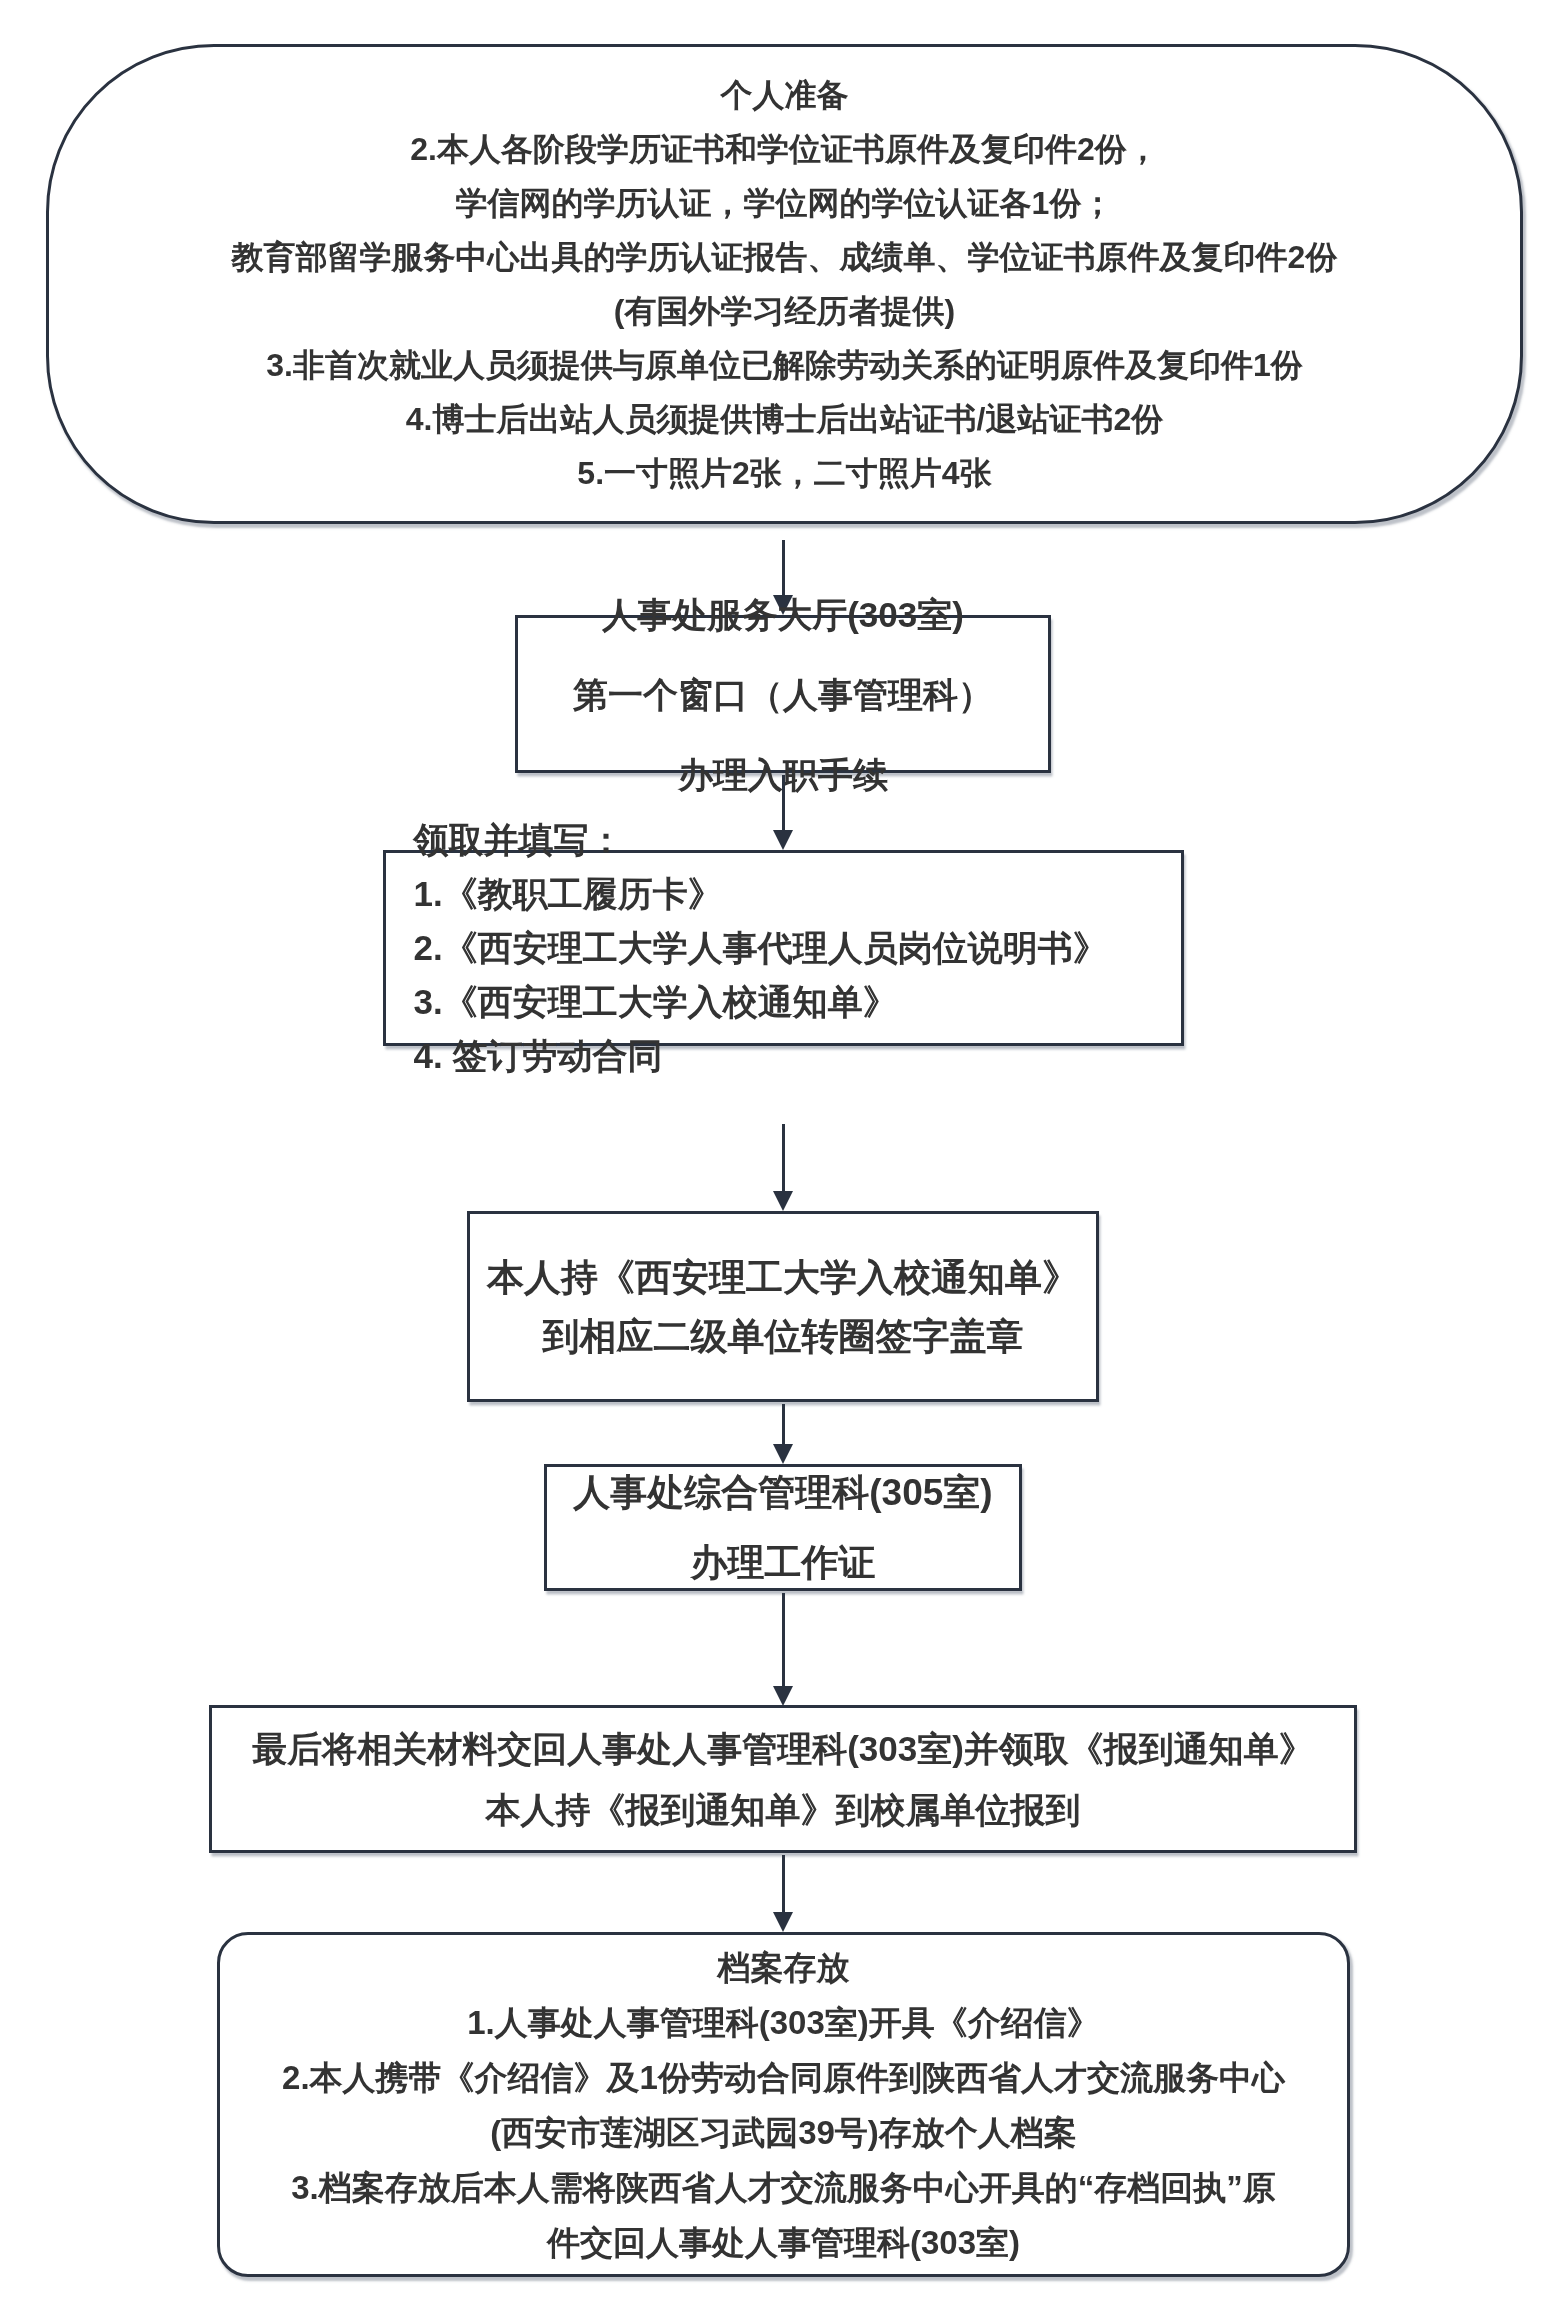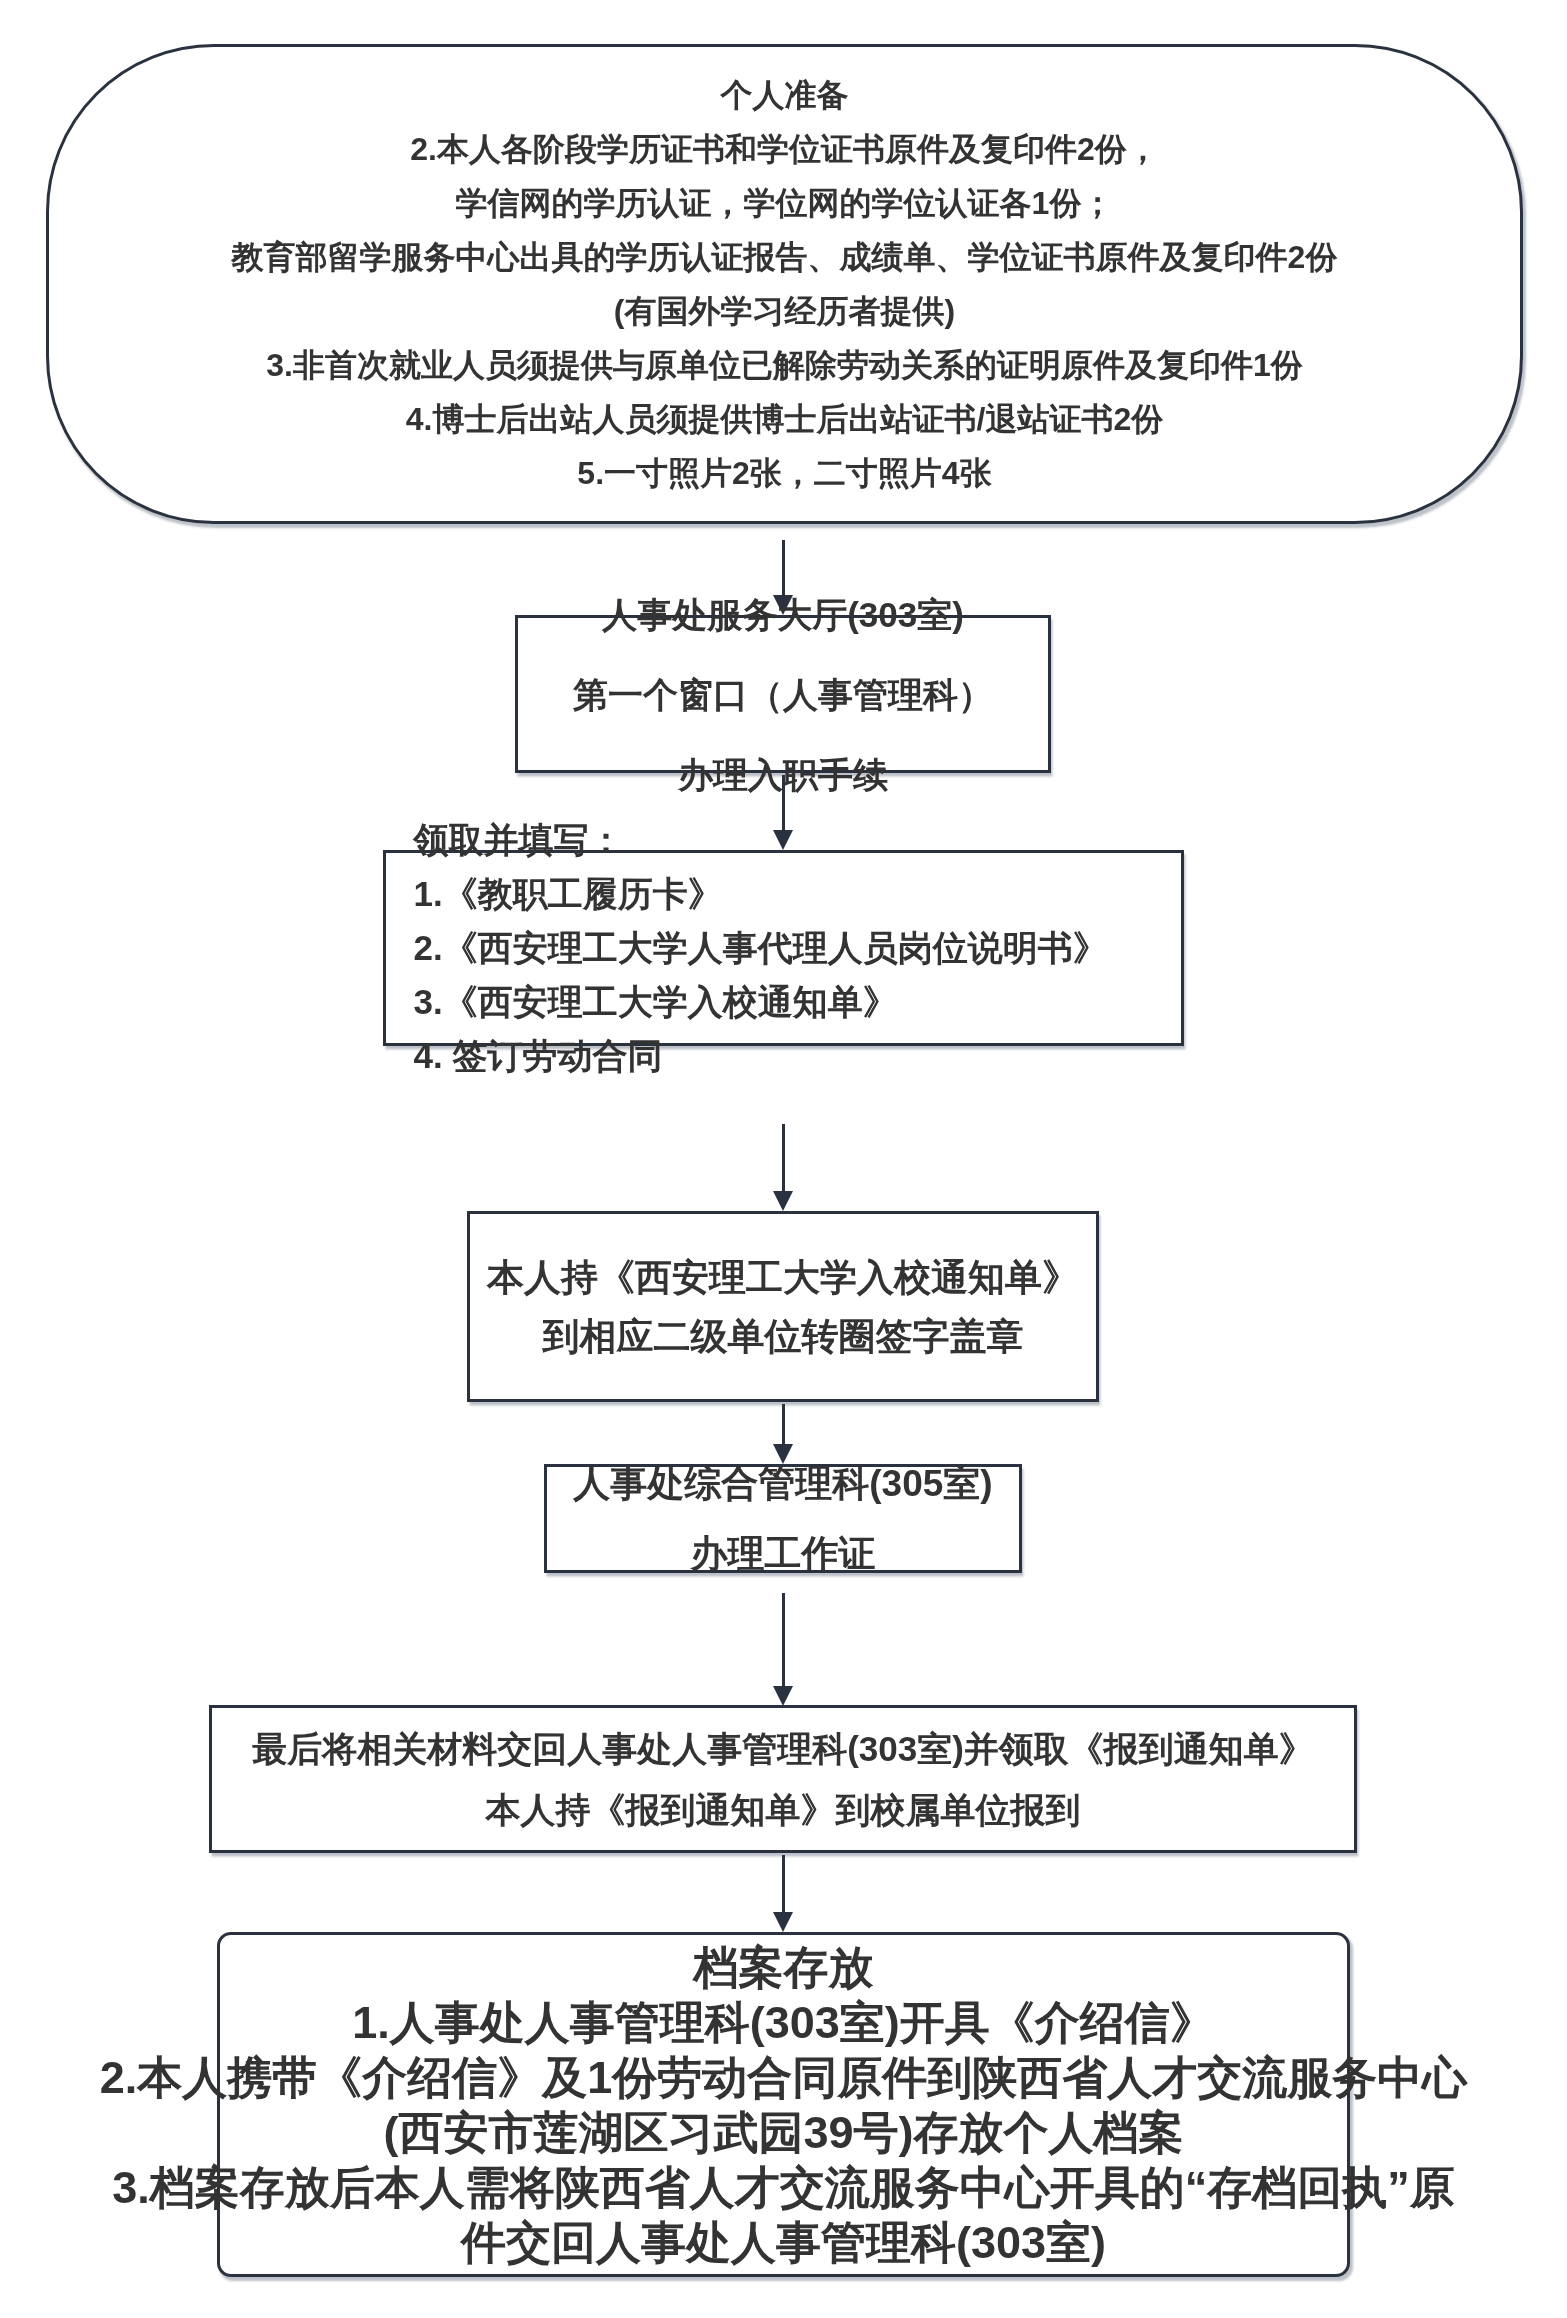--- a/index.html
+++ b/index.html
@@ -29,23 +29,23 @@
     text-align:center;
     box-shadow:2.3px 3.8px 2.3px var(--shadow);
   }
   .node .line{display:block;white-space:nowrap;}
   
   .n1{left:46px;top:44px;width:1477px;height:480px;border-radius:168px;font-size:32px;line-height:54px;}
   .n2{left:515px;top:615px;width:536px;height:158px;font-size:35px;line-height:53px;gap:27px;}
   .n3{left:383px;top:850px;width:801px;height:196px;font-size:35px;line-height:54px;
       align-items:flex-start;text-align:left;padding:0 15.3px 0 27.6px;}
   .n4{left:467px;top:1211px;width:632px;height:191px;font-size:37px;line-height:59px;}
-  .n5{left:544px;top:1464px;width:478px;height:109px;font-size:37px;line-height:54px;row-gap:16px;text-align:center;}
+  .n5{left:544px;top:1464px;width:478px;height:127px;font-size:37px;line-height:54px;row-gap:16px;text-align:center;}
   .n6{left:209px;top:1705px;width:1148px;height:148px;font-size:35px;line-height:55px;row-gap:6.1px;}
-  .n7{left:217px;top:1932px;width:1133px;height:345px;border-radius:14px;font-size:45px;line-height:55px;}
+  .n7{left:217px;top:1932px;width:1133px;height:345px;border-radius:31px;font-size:33px;line-height:55px;}
   
   .arrow{position:absolute;width:31px;}
   .arrow .shaft{position:absolute;left:13.8px;top:0;width:3.1px;height:calc(100% - 18.4px);background:var(--line);}
   .arrow .head{position:absolute;left:4.6px;bottom:0;width:0;height:0;
     border-left:10.7px solid transparent;border-right:10.7px solid transparent;
     border-top:20px solid var(--line);}
   .a1{left:768px;top:540px;height:75px;}
   .a2{left:768px;top:775px;height:75px;}
   .a3{left:768px;top:1124px;height:87px;}
   .a4{left:768px;top:1404px;height:60px;}

